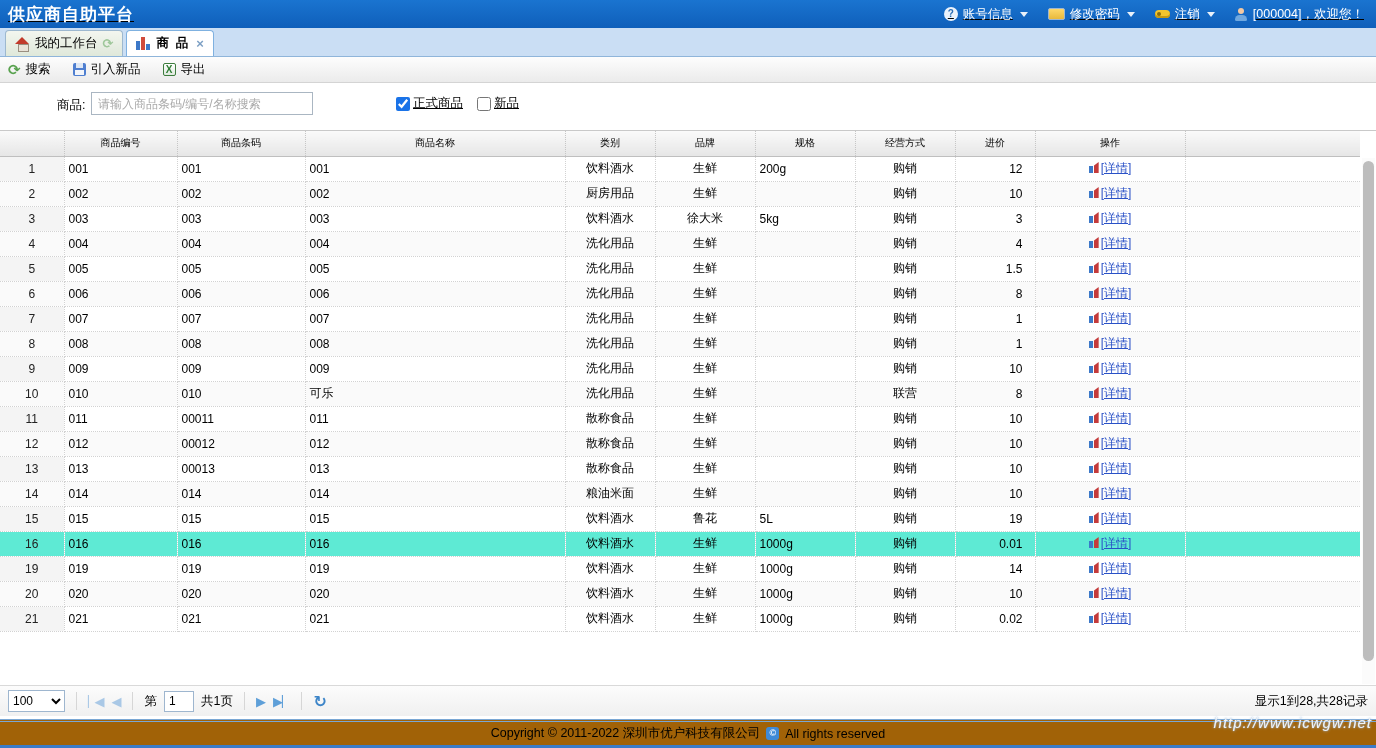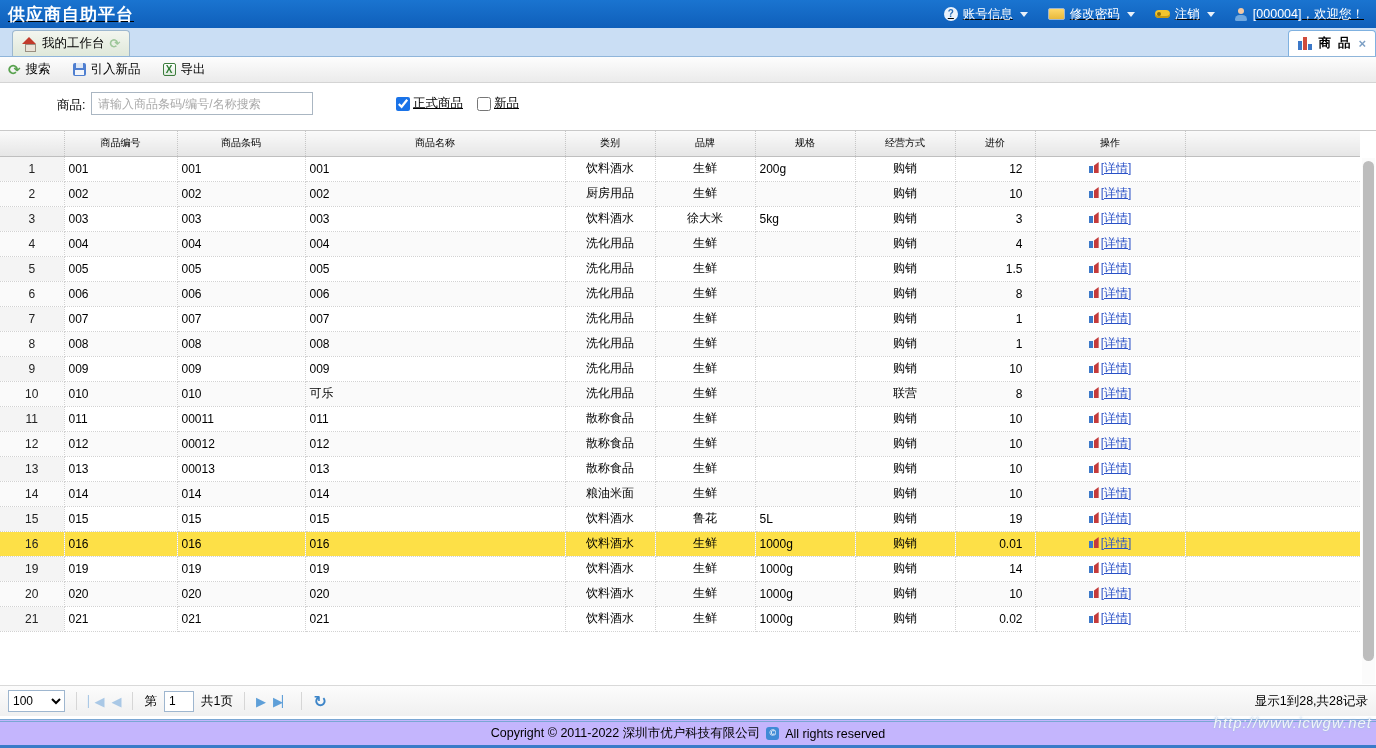--- a/index.html
+++ b/index.html
@@ -18,21 +18,21 @@
   .ico-keyboard { width:17px; height:12px; background:#e8eef6; border-radius:2px; border:1px solid #9db6d2;
     background-image:linear-gradient(#fdd86a,#e8b93c); }
   .ico-key { width:15px; height:8px; background:#f4c52d; border-radius:4px; box-shadow:inset 0 -2px 0 #c79a12; position:relative; }
   .ico-key::before { content:""; position:absolute; left:2px; top:2px; width:4px; height:4px; border-radius:50%; background:#8a6d0b; }
   .ico-user { width:13px; height:13px; position:relative; }
   .ico-user::before { content:""; position:absolute; left:3.5px; top:0; width:6px; height:6px; border-radius:50%; background:#f3c9a2; }
   .ico-user::after { content:""; position:absolute; left:0.5px; bottom:0; width:12px; height:6px; border-radius:6px 6px 2px 2px; background:#6fa8e0; }
 
   
   #tabbar { position:absolute; left:0; top:28px; width:1376px; height:29px; background:#cadef4;
-    border-bottom:1px solid #8fb5da; display:flex; align-items:flex-end; padding-left:12px; gap:3px;justify-content:space-between; }
+    border-bottom:1px solid #8fb5da; display:flex; align-items:flex-end; padding-left:5px; gap:3px; }
   .tab { height:26px; display:inline-flex; align-items:center; gap:5px; padding:0 9px;
     border:1px solid #9db8cf; border-bottom:none; border-radius:4px 4px 0 0; font-size:12.5px; cursor:pointer; }
   .tab.inactive { background:linear-gradient(#f3f6ef,#dfe8da); }
   .tab.active { background:#fff; border-color:#7fb1e0; font-weight:bold; }
   .ico-home { width:15px; height:13px; position:relative; }
   .ico-home::before { content:""; position:absolute; left:0; top:0; width:0; height:0;
     border-left:7.5px solid transparent; border-right:7.5px solid transparent; border-bottom:7px solid #c23a2b; }
   .ico-home::after { content:""; position:absolute; left:3px; top:7px; width:9px; height:6px; background:#e9e3d8; border:1px solid #9a8f80; }
   .ico-refresh-sm { color:#9ec79a; font-size:13px; line-height:12px; font-weight:bold; }
   .ico-chart { width:15px; height:13px; position:relative; }
@@ -65,21 +65,21 @@
   .chk input { width:14px; height:14px; accent-color:#1a73e8; }
 
   
   #grid { position:absolute; left:0; top:130px; width:1376px; height:555px; background:#fff; border-top:1px solid #c9c9c9; }
   #grid table { border-collapse:collapse; table-layout:fixed; width:1360px; }
   #grid th { height:25px; background:linear-gradient(#fafafa,#e6e6e6); border-bottom:1px solid #bfbfbf;
     border-right:1px dotted #c6c6c6; font-size:10px; font-weight:normal; text-align:center; }
   #grid td { height:25px; border-bottom:1px dotted #d2d2d2; border-right:1px dotted #d2d2d2;
     font-size:12px; padding:0 4px; white-space:nowrap; overflow:hidden; }
   #grid tr.even td { background:#fafafa; }
-  #grid tr.hl td { background:#fde047; }
+  #grid tr.hl td { background:#5eead4; }
   td.c-num { text-align:center; background:#f4f4f4; color:#222; }
   tr.even td.c-num { background:#efefef; }
   .al { text-align:left; } .ac { text-align:center; } .ar { text-align:right; padding-right:12px !important; }
   .detail-link { color:#2a51c7; text-decoration:underline; cursor:pointer; }
   .ico-detail { display:inline-block; width:11px; height:11px; position:relative; vertical-align:-1px; margin-right:1px; }
   .ico-detail::before { content:""; position:absolute; left:0; bottom:0; width:4px; height:7px; background:#3c78c8; }
   .ico-detail::after { content:""; position:absolute; left:5px; bottom:0; width:5px; height:11px; background:#c43b3b; clip-path:polygon(0 35%,100% 0,100% 100%,0 100%); }
   #vscroll { position:absolute; right:1px; top:27px; width:13px; height:526px; background:#fbfbfb; }
   #vscroll .thumb { position:absolute; left:1px; top:3px; width:11px; height:500px; background:#bdbdbd; border-radius:6px; }
 
@@ -92,21 +92,21 @@
   .pg-btn { font-size:13px; cursor:pointer; display:inline-flex; align-items:center; }
   .pg-dis { color:#a9c8e6; } .pg-en { color:#5e9fd8; }
   .pg-bar-l::before { content:"\258F"; font-size:11px; margin-right:-2px; }
   .pg-bar-r::after { content:"\258F"; font-size:11px; margin-left:-1px; }
   #pager .pg-text { font-size:12.5px; }
   #pager input { width:30px; height:21px; border:1px solid #9eb6cf; text-align:left; padding-left:4px; font-size:12px; }
   .pg-refresh { color:#3d85c8; font-size:16px; font-weight:bold; cursor:pointer; }
   #pager .summary { margin-left:auto; font-size:12.5px; }
 
   
-  #footer { position:absolute; left:0; bottom:0; width:1376px; height:29px; background:#c4b5fd;
+  #footer { position:absolute; left:0; bottom:0; width:1376px; height:29px; background:#a16207;
     border-top:3px double #7aa7d4; border-bottom:3px solid #3a7bc8;
     display:flex; align-items:center; justify-content:center; gap:6px; font-size:12.5px; }
   .ico-footer { width:13px; height:13px; background:#3f8ad6; border-radius:3px; color:#fff; font-size:9px; line-height:13px; text-align:center; font-weight:bold; }
   #watermark { position:absolute; right:4px; bottom:17px; font-size:15px; font-weight:normal; font-style:italic;
     color:rgba(255,255,255,0.85); text-shadow:0 0 3px #a8c0dd, 0 0 1px #8fb0d6; letter-spacing:1px; pointer-events:none; }
 </style>
 </head>
 <body>
 
 <div id="topbar">

